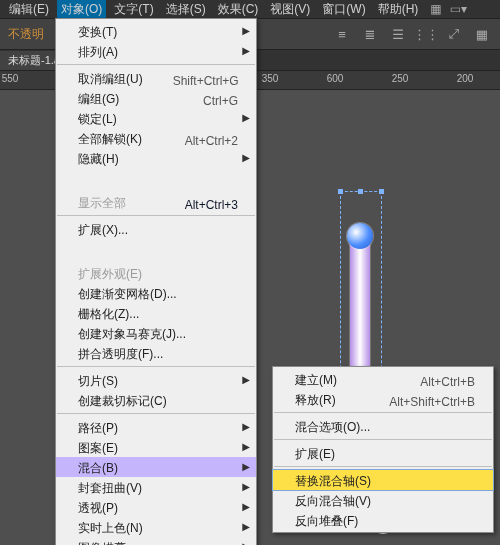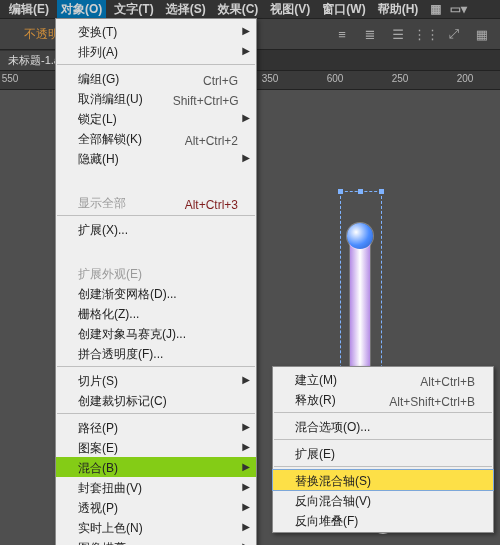--- a/index.html
+++ b/index.html
@@ -14,21 +14,20 @@
     color: #d0d0d0;
     user-select: none;
   }
   .topbar {
     height: 18px;
     background: #323232;
     display: flex;
     align-items: center;
     padding-left: 5px;
     gap: 4px;
-    font-weight: bold;
   }
   .topbar .mitem {
     padding: 1px 4px;
     color: #d0d0d0;
     font-size: 12px;
     white-space: nowrap;
   }
   .topbar .mitem.highlight {
     background: #0369a1;
   }
@@ -42,21 +41,20 @@
     border-top: 1px solid #222;
     border-bottom: 1px solid #222;
     display: flex;
     align-items: center;
     padding: 0 8px;
     gap: 8px;
   }
   .toolbar .opacity-label {
     color: #d18f3a;
     font-size: 12px;
-    margin-left: 16px;
   }
   .toolbar .spacer { flex: 1; }
   .toolbar .tool-icon {
     width: 20px; height: 20px;
     display: inline-flex;
     align-items: center; justify-content: center;
     color: #aaa;
     font-size: 13px;
   }
   .docstrip {
@@ -135,27 +133,27 @@
     display: flex;
     align-items: flex-end;
     height: 20px;
     padding: 0 18px 0 22px;
     white-space: nowrap;
     position: relative;
   }
   .menu .row.disabled { color: #9a9a9a; margin-top: 24px; }
   .menu .row .lbl { flex: 1; padding-right: 30px;}
   .menu .row .sc { color: #555; }
-  .menu .row.disabled .sc { color: #7f1d1d; }
+  .menu .row.disabled .sc { color: #0f172a; }
   .menu .row .arrow {
     position: absolute; right: 6px; top: 4px;
     font-size: 10px; color: #333;
   }
   .menu .row.open {
-    background: #84cc16;
+    background: #c4b5fd;
   }
   .menu .row.hl {
     background: #fde047;
     outline: 1px solid #7da7d9;
   }
   .menu hr {
     margin: 3px 1px;
     border: none;
     border-top: 1px solid #bfbfbf;
   }
@@ -260,26 +258,26 @@
     <div class="row">
       <span class="lbl">变换(T)</span>
       <span class="arrow">▶</span>
     </div>
     <div class="row">
       <span class="lbl">排列(A)</span>
       <span class="arrow">▶</span>
     </div>
     <hr>
     <div class="row">
+      <span class="lbl">取消编组(U)</span>
+      <span class="sc">Shift+Ctrl+G</span>
+    </div>
+    <div class="row">
       <span class="lbl">编组(G)</span>
       <span class="sc">Ctrl+G</span>
-    </div>
-    <div class="row">
-      <span class="lbl">取消编组(U)</span>
-      <span class="sc">Shift+Ctrl+G</span>
     </div>
     <div class="row">
       <span class="lbl">锁定(L)</span>
       <span class="arrow">▶</span>
     </div>
     <div class="row">
       <span class="lbl">全部解锁(K)</span>
       <span class="sc">Alt+Ctrl+2</span>
     </div>
     <div class="row">

